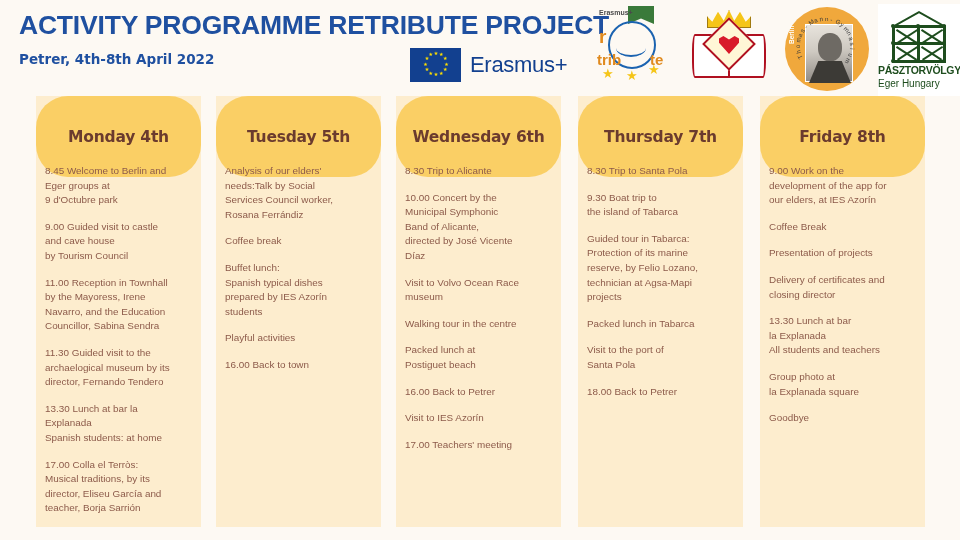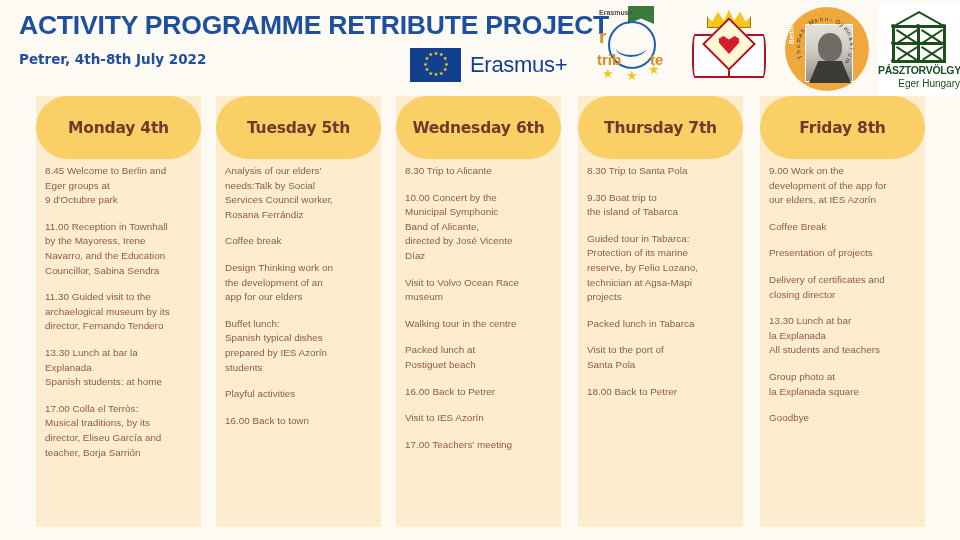--- a/index.html
+++ b/index.html
@@ -220,21 +220,21 @@
   }
   .pv-name {
     position: absolute; left: 0; top: 60px; width: 82px;
     text-align: center;
     font-size: 10.5px; font-weight: bold; color: #1E4D1E;
     font-family: "Liberation Sans", sans-serif;
     letter-spacing: -0.3px;
   }
   .pv-sub {
     position: absolute; left: 0; top: 74px; width: 82px;
-    text-align: right;
+    text-align: left;
     font-size: 10px; color: #1E4D1E;
     font-family: "Liberation Sans", sans-serif;
   }
 
   
   .board {
     position: absolute;
     left: 0;
     top: 96px;
     width: 960px;
@@ -258,21 +258,21 @@
     left: 0; top: 0;
     width: 165px;
     height: 431px;
     background: #FDEDCE;
   }
 
   .day-pill {
     position: absolute;
     left: 0; top: 0;
     width: 165px;
-    height: 63px;
+    height: 81px;
     background: #FACF65;
     border-radius: 32px;
     display: flex;
     align-items: center;
     justify-content: center;
   }
 
   .day-pill-label {
     font-size: 15.5px;
     font-weight: bold;
@@ -297,21 +297,21 @@
     margin-bottom: 12px;
     white-space: pre-line;
   }
 </style>
 </head>
 <body>
 
 <div class="header">
 
   <div class="title">ACTIVITY PROGRAMME RETRIBUTE PROJECT</div>
-  <div class="subtitle">Petrer, 4th-8th July 2022</div>
+  <div class="subtitle">Petrer, 4th-8th April 2022</div>
 
   <div class="erasmus-logo">
     <div class="eu-flag">
         <div class="eu-star" style="left: 23.8px; top: 4px;">★</div>
         <div class="eu-star" style="left: 29.05px; top: 5.40673px;">★</div>
         <div class="eu-star" style="left: 32.8933px; top: 9.25px;">★</div>
         <div class="eu-star" style="left: 34.3px; top: 14.5px;">★</div>
         <div class="eu-star" style="left: 32.8933px; top: 19.75px;">★</div>
         <div class="eu-star" style="left: 29.05px; top: 23.5933px;">★</div>
         <div class="eu-star" style="left: 23.8px; top: 25px;">★</div>
@@ -416,20 +416,23 @@
 <div class="board" id="board">
     <div class="day-col c0">
       <div class="day-body"></div>
       <div class="day-pill">
         <div class="day-pill-label">Monday 4th</div>
       </div>
       <div class="day-items">
         <div class="day-item">8.45 Welcome to Berlin and
 Eger groups at
 9 d'Octubre park</div>
+        <div class="day-item">9.00 Guided visit to castle
+and cave house
+by Tourism Council</div>
         <div class="day-item">11.00 Reception in Townhall
 by the  Mayoress, Irene
 Navarro, and the Education
 Councillor, Sabina Sendra</div>
         <div class="day-item">11.30 Guided visit to the
 archaelogical museum by its
 director, Fernando Tendero</div>
         <div class="day-item">13.30 Lunch at bar la
 Explanada
 Spanish students: at home</div>
@@ -443,23 +446,20 @@
       <div class="day-body"></div>
       <div class="day-pill">
         <div class="day-pill-label">Tuesday 5th</div>
       </div>
       <div class="day-items">
         <div class="day-item">Analysis of our elders'
 needs:Talk by Social
 Services Council worker,
 Rosana Ferrándiz</div>
         <div class="day-item">Coffee break</div>
-        <div class="day-item">Design Thinking work on
-the development of an
-app for our elders</div>
         <div class="day-item">Buffet lunch:
 Spanish typical dishes
 prepared by IES Azorín
 students</div>
         <div class="day-item">Playful activities</div>
         <div class="day-item">16.00 Back to town</div>
       </div>
     </div>
     <div class="day-col c2">
       <div class="day-body"></div>

